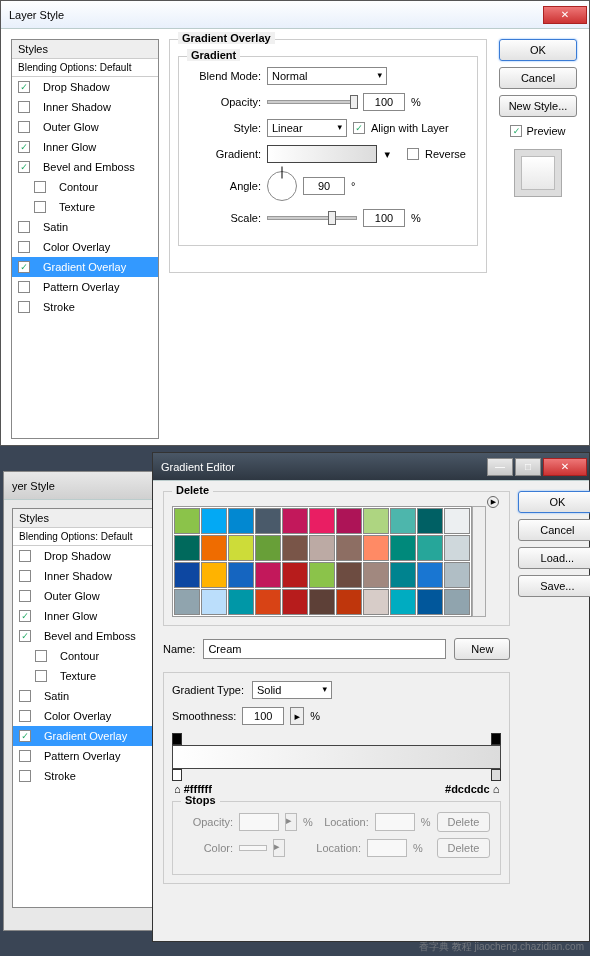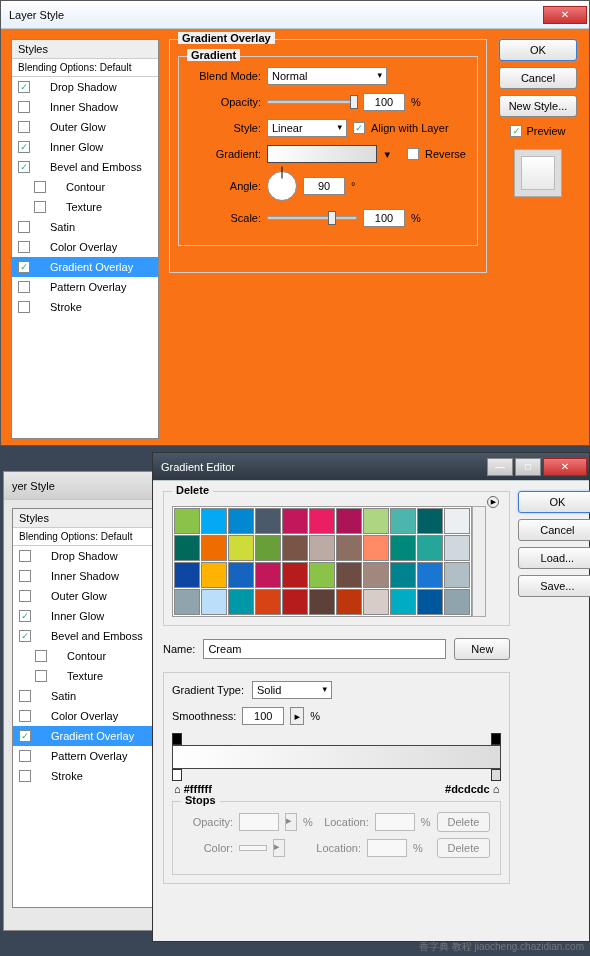--- a/index.html
+++ b/index.html
@@ -1,27 +1,27 @@
 <!DOCTYPE html>
 <html><head>
 <meta charset="utf-8">
 <style>
 * { box-sizing: border-box; margin: 0; padding: 0; font-family: "Segoe UI", Tahoma, sans-serif; font-size: 11px; }
 body { background: #3a4555; width: 590px; height: 956px; position: relative; }
-.window { position: absolute; background: #f97316; border: 1px solid #555; }
+.window { position: absolute; background: #ffffff; border: 1px solid #555; }
 .titlebar { background: linear-gradient(#fdfeff, #e8f0fb); height: 28px; display: flex; align-items: center; padding-left: 8px; border-bottom: 1px solid #bcc; }
 .titlebar-dark { background: linear-gradient(#4a5766, #2e3742); color: #fff; }
 .win-btns { display: flex; margin-right: 2px; }
 .win-btn { width: 26px; height: 18px; margin-left: 2px; border: 1px solid #888; background: linear-gradient(#e8e8e8,#c8c8c8); display: flex; align-items: center; justify-content: center; font-size: 10px; }
 .win-close { width: 44px; background: linear-gradient(#e77,#c33); color: #fff; border-color: #a22; }
 .dialog-body { display: flex; padding: 10px; gap: 10px; }
 .styles-panel { width: 148px; border: 1px solid #888; background: #fff; }
 .styles-header { background: #eee; padding: 3px 6px; border-bottom: 1px solid #ccc; }
 .styles-sub { padding: 3px 6px; border-bottom: 1px solid #ccc; font-size: 10px; }
-.style-item { padding: 4px 6px; display: flex; align-items: center; gap: 20px; }
+.style-item { padding: 4px 6px; display: flex; align-items: center; gap: 13px; }
 .style-item.sub { padding-left: 22px; }
 .style-item.sel { background: #3399ff; color: #fff; }
 .chk { width: 12px; height: 12px; border: 1px solid #888; background: #fff; display: flex; align-items: center; justify-content: center; font-size: 9px; color: #2a6; flex-shrink: 0; }
 .chk.on::after { content: "✓"; }
 .fieldset { border: 1px solid #ccc; padding: 8px; position: relative; }
 .legend { position: absolute; top: -8px; left: 8px; background: #f0f0f0; padding: 0 4px; font-weight: bold; font-size: 11px; }
 .inner-fieldset { border: 1px solid #ccc; padding: 10px; margin-top: 8px; position: relative; }
 .inner-legend { position: absolute; top: -8px; left: 8px; background: #f0f0f0; padding: 0 4px; font-weight: bold; }
 .row { display: flex; align-items: center; margin-bottom: 8px; gap: 6px; }
 .row-label { width: 72px; text-align: right; }

